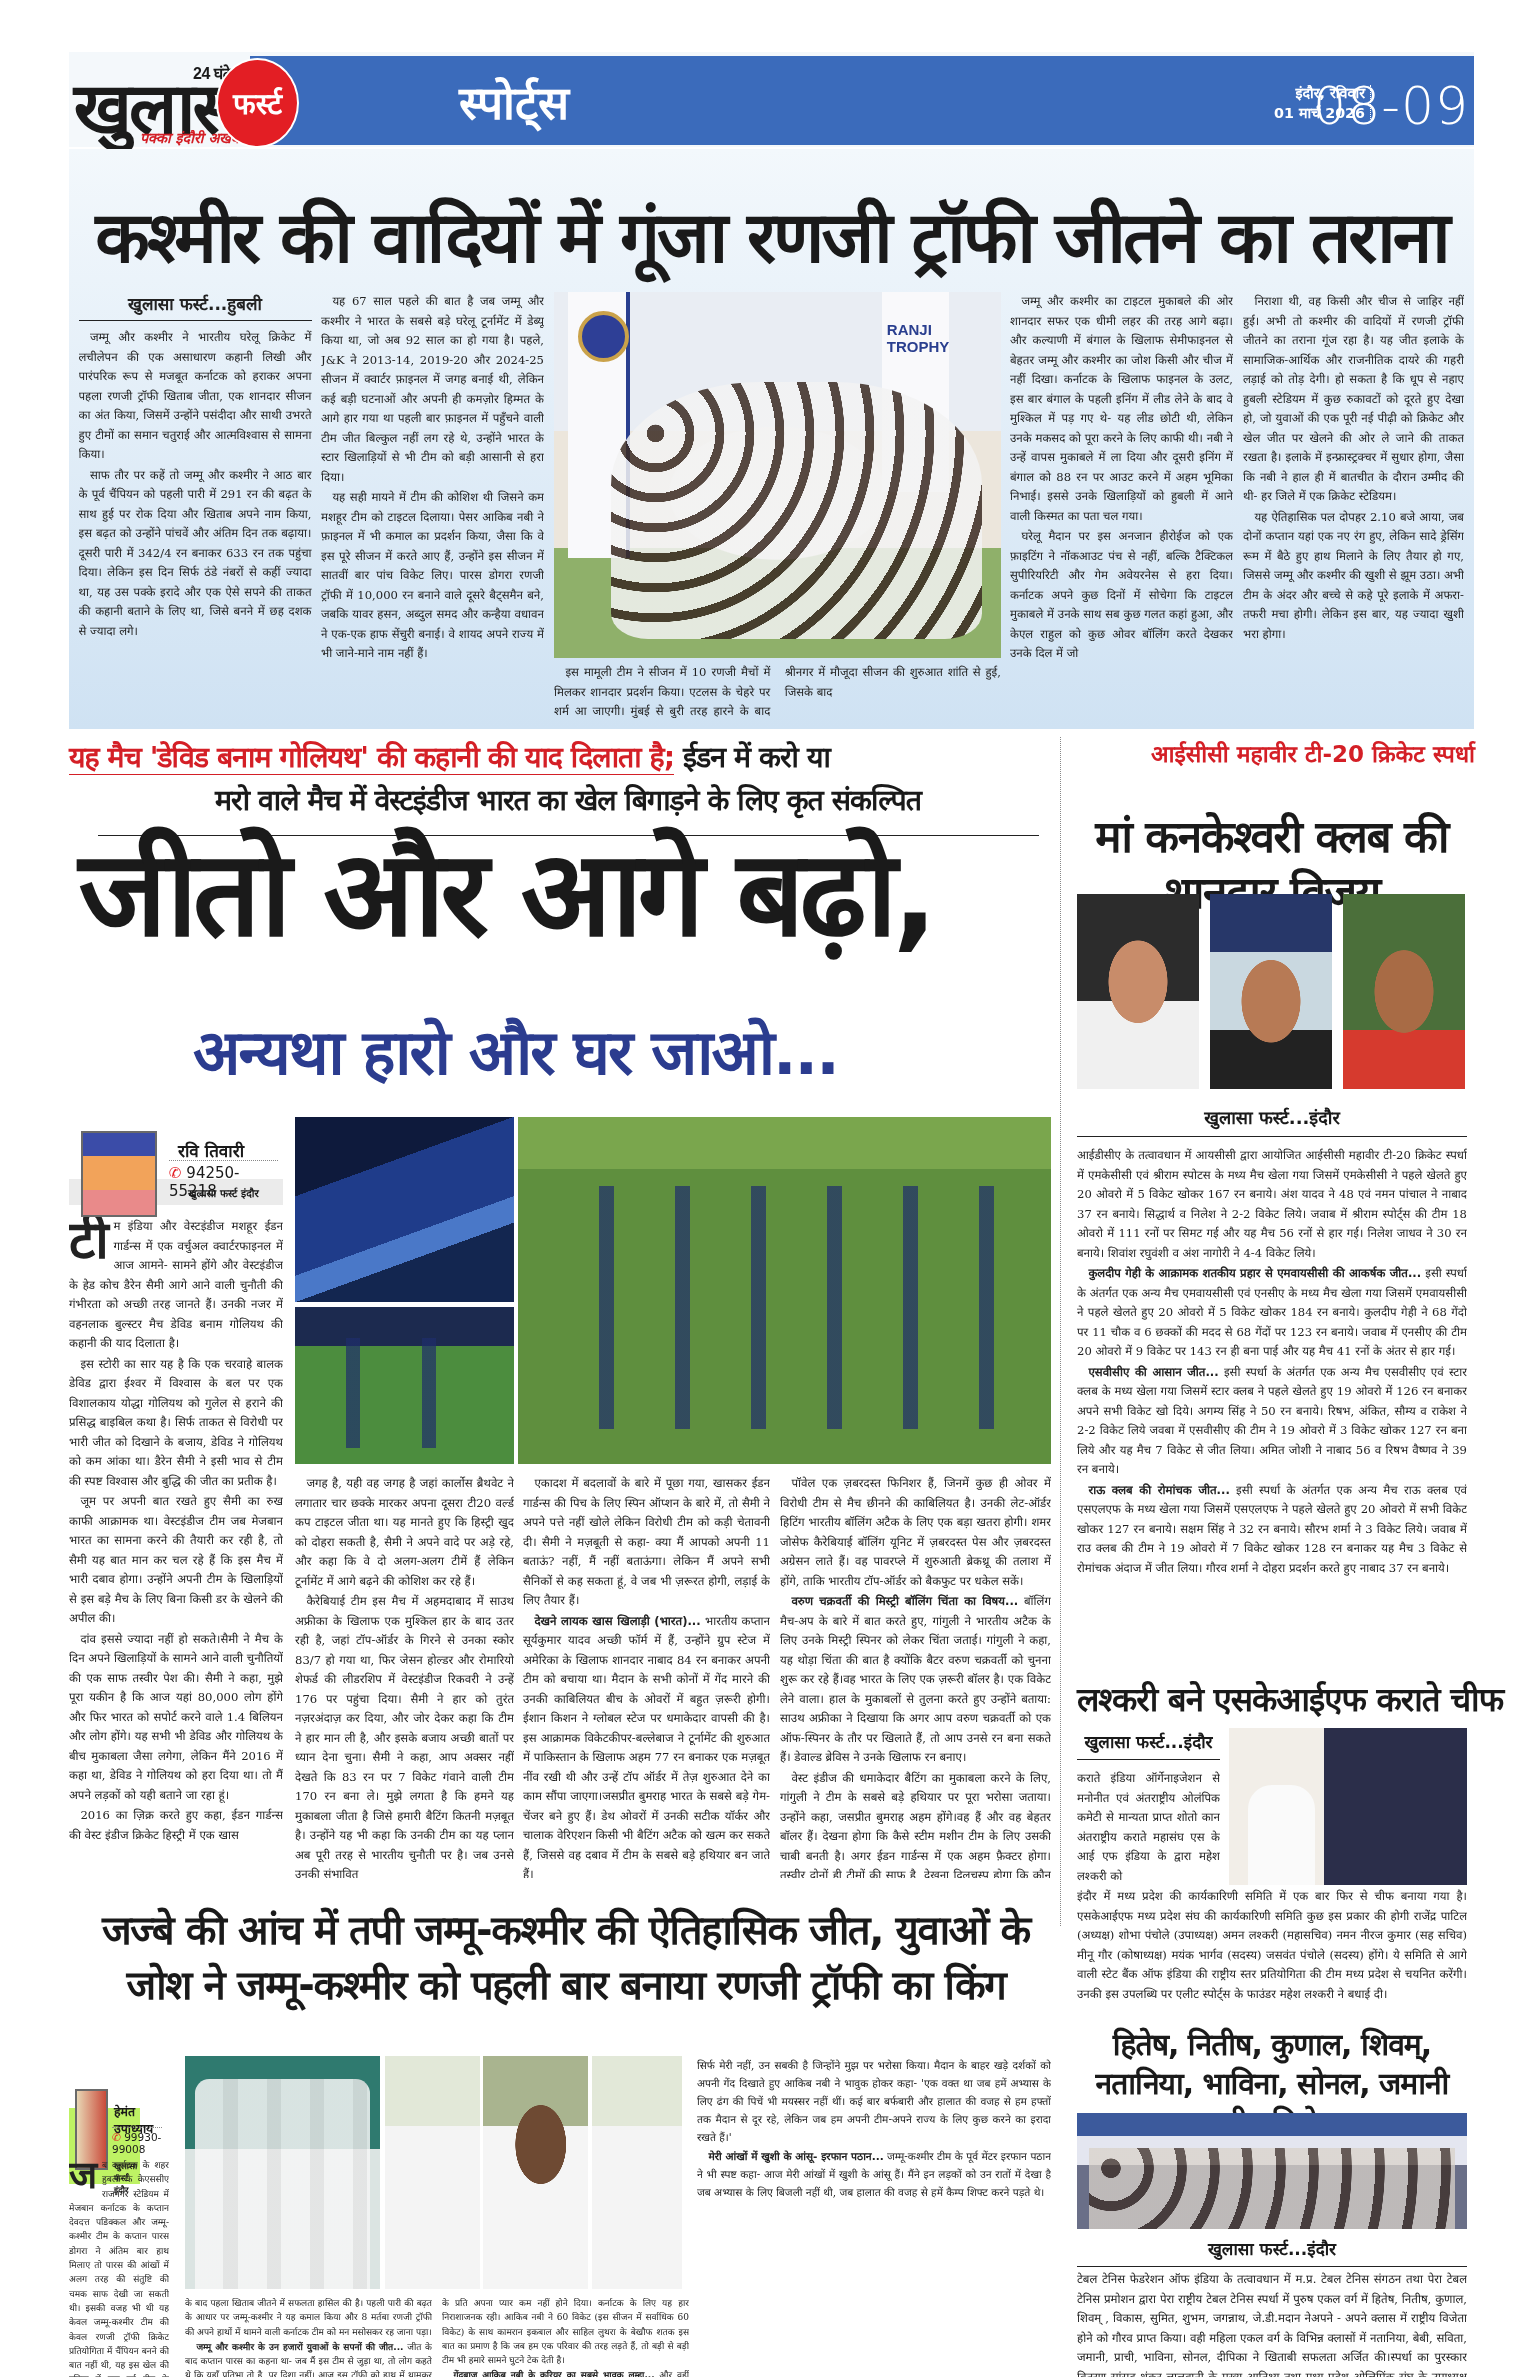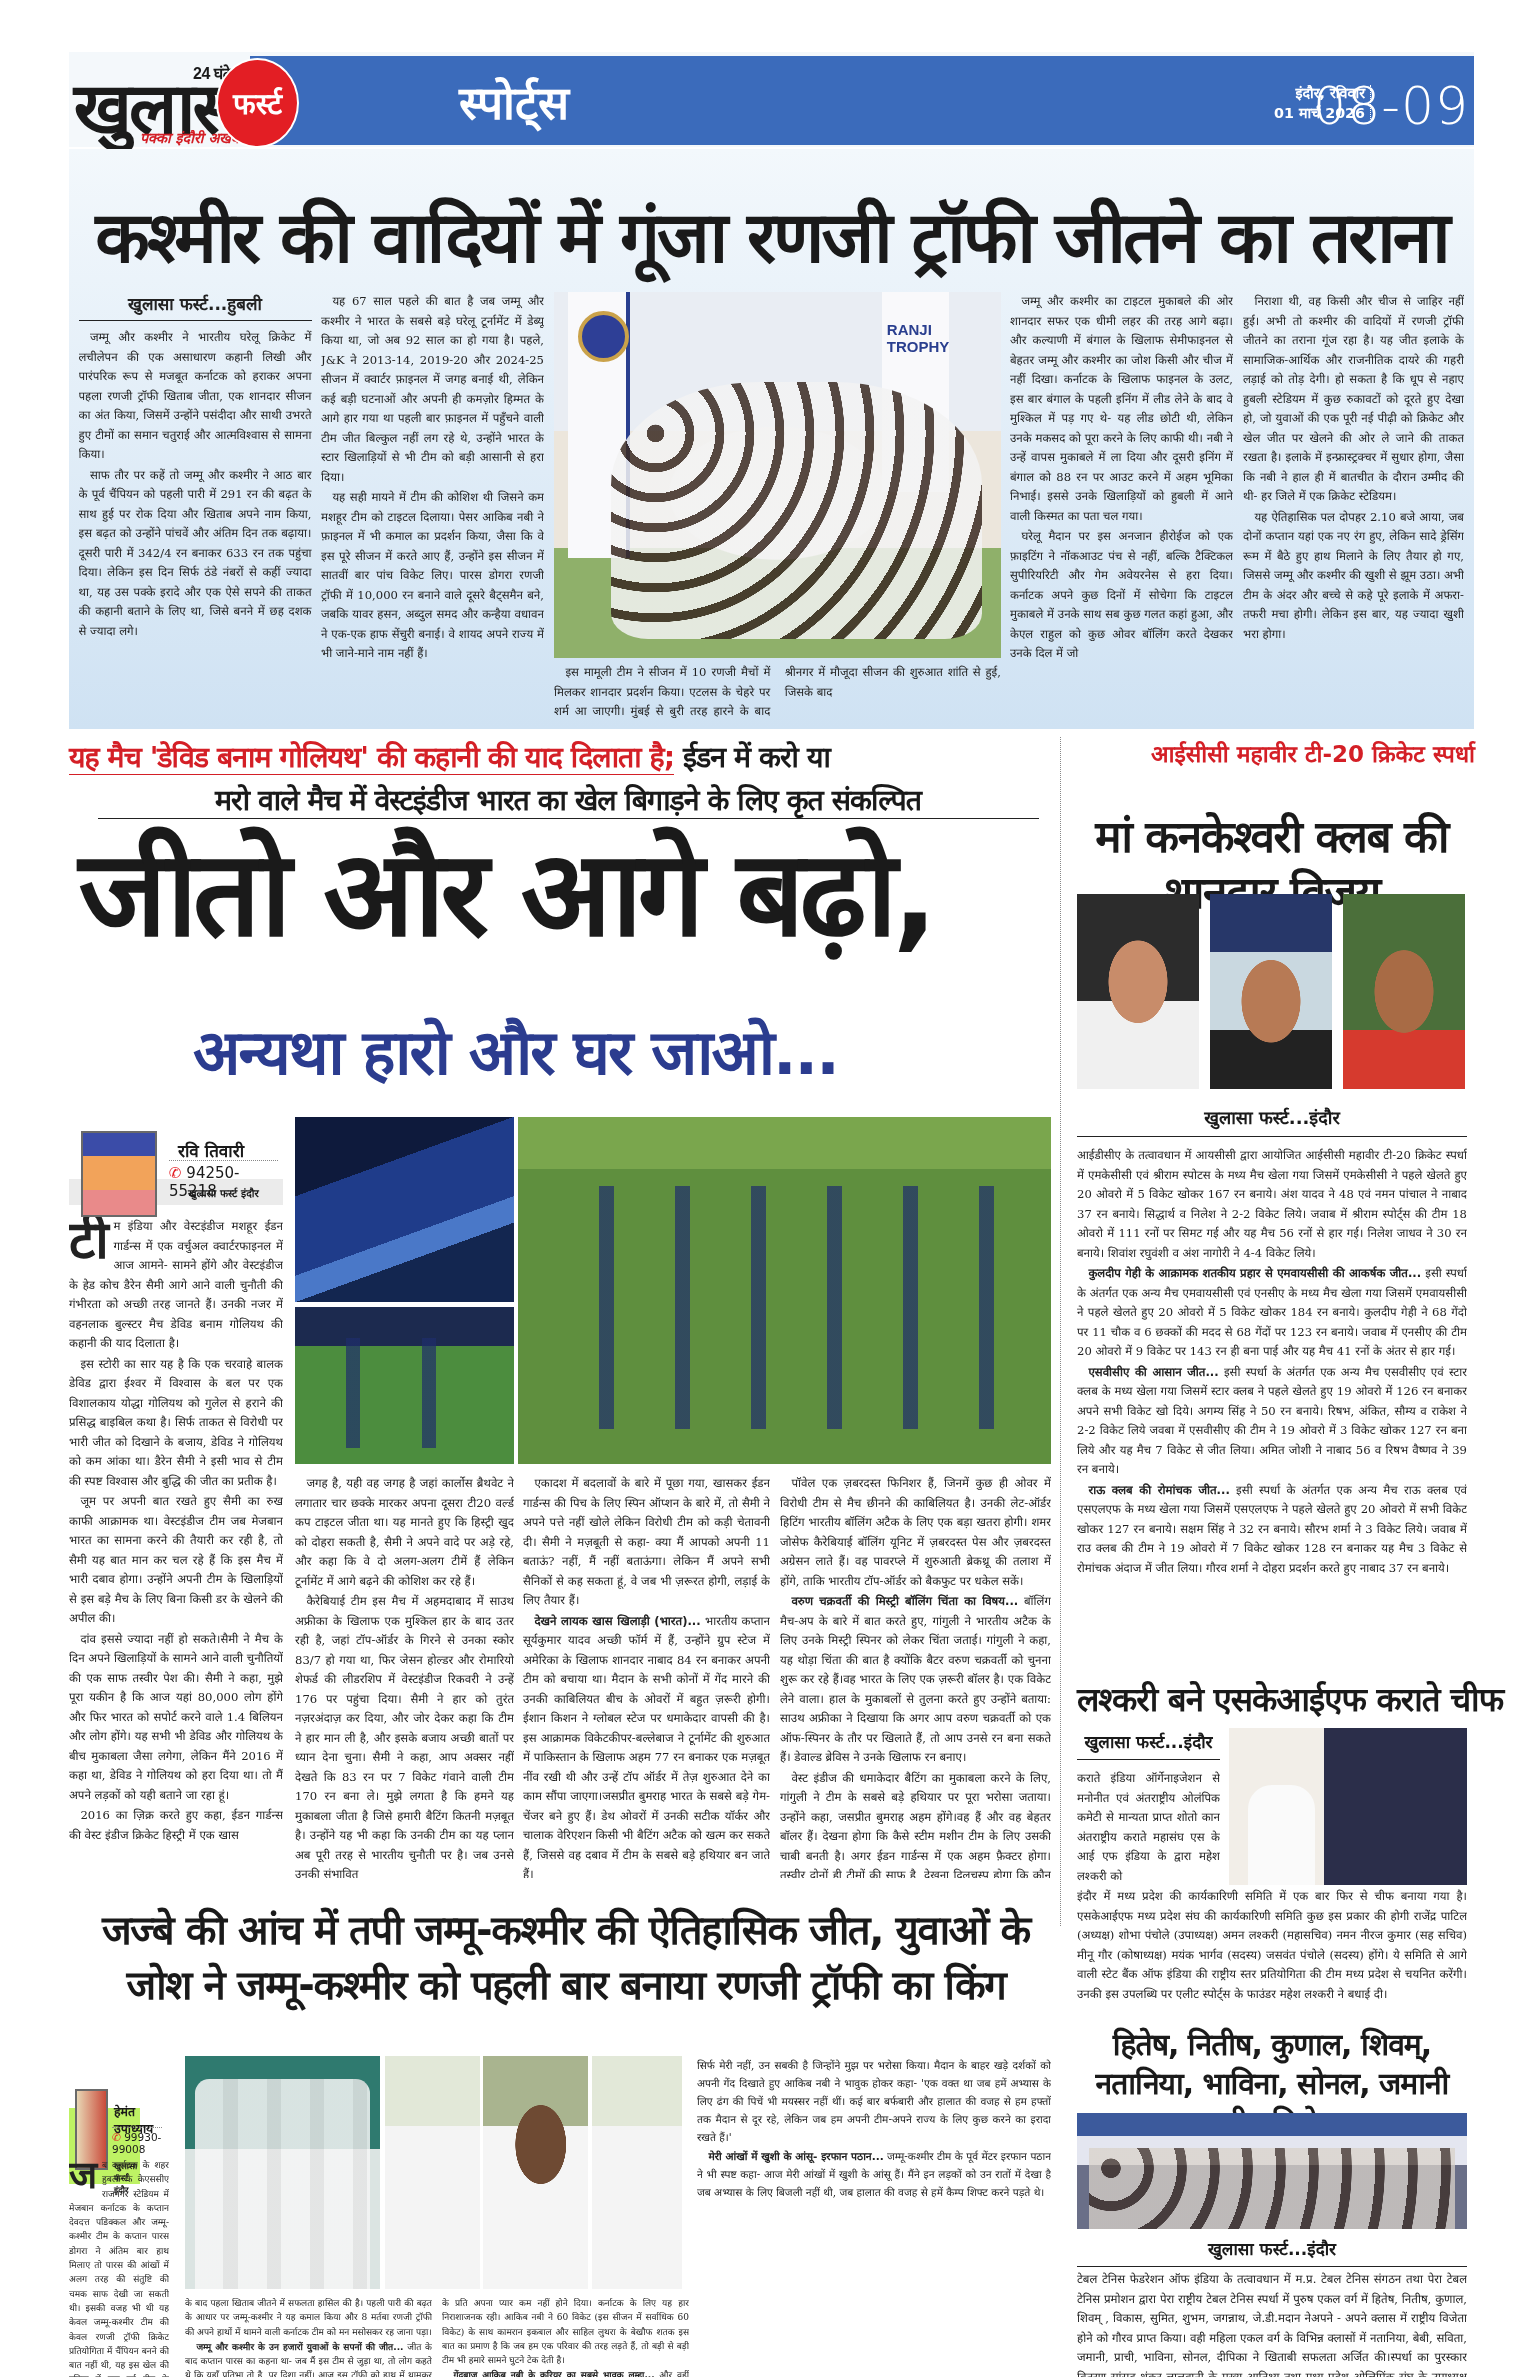--- a/index.html
+++ b/index.html
@@ -38,21 +38,21 @@
   .ph-team .banner-l { position: absolute; left: 14.3px; top: 0; width: 62px; height: 266px; background: #f9f9fb; border-right: 4.8px solid #2a3f8f; }
   .ph-team .banner-l::after { content: ""; position: absolute; left: 9.5px; top: 19px; width: 43px; height: 43px; border-radius: 50%; border: 4.8px solid #caa24a; background: #2e3f96; }
   .ph-team .banner-r { position: absolute; right: 52px; top: 0; width: 67px; height: 200px; background: #f9f9fb; }
   .ph-team .banner-r span { position: absolute; left: 4.8px; top: 28.5px; font: bold 15px "Liberation Sans", sans-serif; color: #2a3f8f; }
   .ph-team .crowd { position: absolute; left: 57px; top: 90px; width: 371px; height: 257px; background:
       repeating-radial-gradient(circle at 12% 20%, #3a2a22 0 8.6px, #f3f3f3 9px 30px); border-radius: 40% 40% 10% 10%; opacity: .85; }
 
   
   .mid-kicker-1 { position: absolute; left: 0; top: 685px; width: 999px; font: bold 28.5px "DejaVu Sans", sans-serif; letter-spacing: -1px; white-space: nowrap; }
   .mid-kicker-1 .red { color: #d41f26; border-bottom: 1.4px solid #d41f26; }
-  .mid-kicker-2 { position: absolute; left: 28.5px; top: 728px; width: 941px; text-align: center; font: bold 28.5px "DejaVu Sans", sans-serif; letter-spacing: -1px; border-bottom: 1.4px solid #222; padding-bottom: 0; white-space: nowrap; }
+  .mid-kicker-2 { position: absolute; left: 28.5px; top: 728px; width: 941px; text-align: center; font: bold 28.5px "DejaVu Sans", sans-serif; letter-spacing: -1px; border-bottom: 1.4px solid #222; padding-bottom: 17px; white-space: nowrap; }
   .mid-headline-1 { position: absolute; left: 9.5px; top: 780px; width: 980px; font: 900 119px "DejaVu Sans", sans-serif; letter-spacing: -4.8px; line-height: 1.05; white-space: nowrap; }
   .mid-headline-2 { position: absolute; left: 124px; top: 956px; font: 900 62px "DejaVu Sans", sans-serif; color: #2b3c8f; letter-spacing: -1.9px; white-space: nowrap; }
   .vrule { position: absolute; left: 991px; top: 685px; width: 1.9px; height: 1189px; border-left: 1.9px dotted #888; }
 
   .byline { position: absolute; background: #ebebeb; }
   .byline .pic { position: absolute; border: 2.9px solid #6a6a6a; background: linear-gradient(#3b4ca8 0 28%, #f2a35a 28% 70%, #e98a8a 70%); }
   .byline .name { position: absolute; font: bold 17px "DejaVu Sans", sans-serif; }
   .byline .phone { position: absolute; font: 15px "DejaVu Sans", sans-serif; border-top: 1px dotted #888; padding-top: 2.9px; }
   .byline .phone .ic { color: #e31e24; }
   .byline .brand { position: absolute; font: bold 10.5px "DejaVu Sans", sans-serif; }

